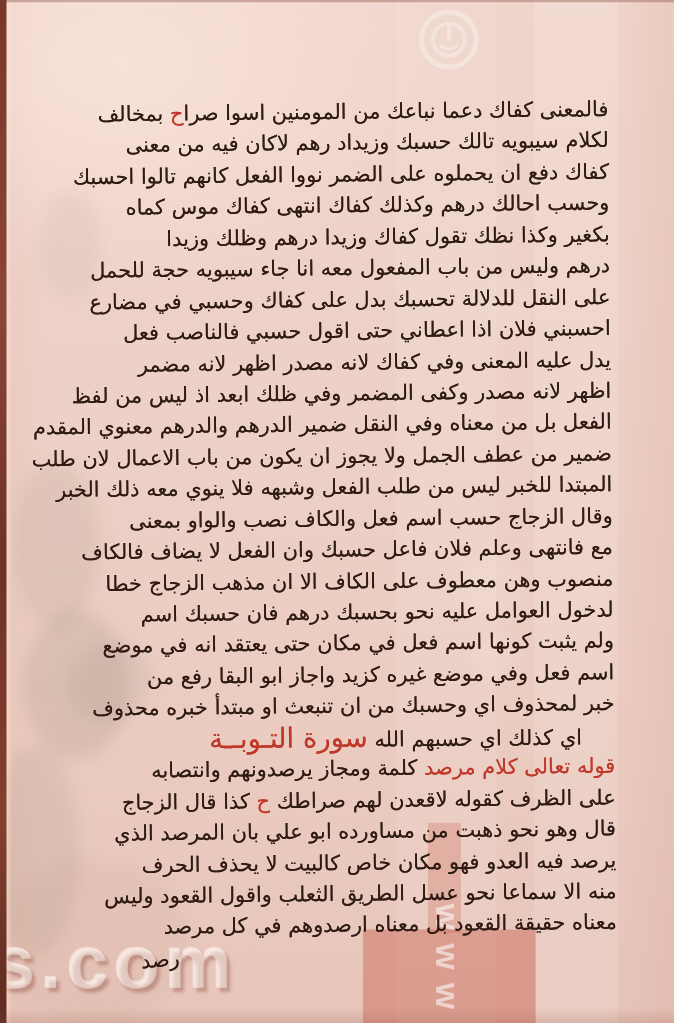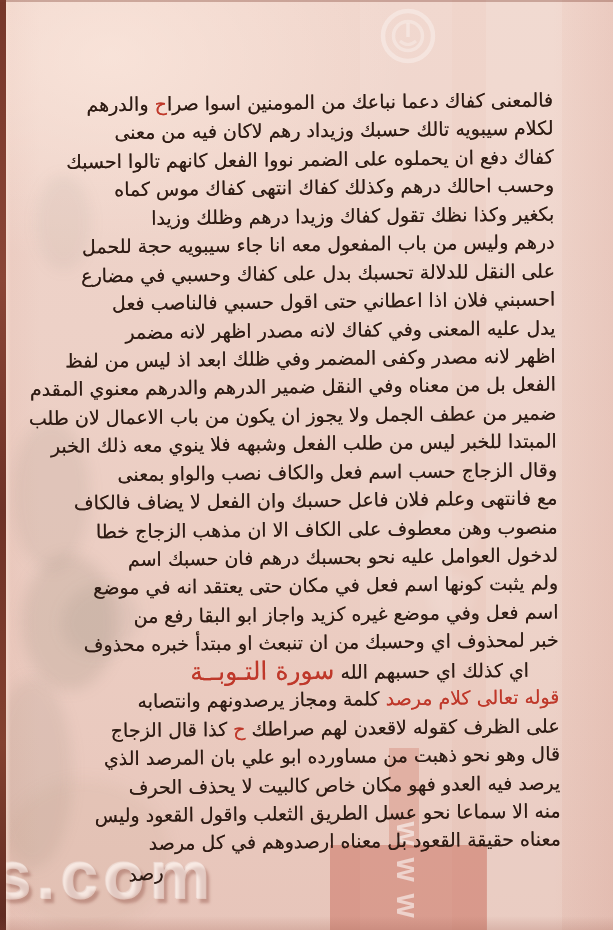--- a/index.html
+++ b/index.html
@@ -95,21 +95,21 @@
 <svg class="logo" viewBox="0 0 60 60">
   <circle cx="30" cy="31" r="25" fill="none" stroke="rgba(255,255,255,0.33)" stroke-width="4.5"></circle>
   <circle cx="30" cy="31" r="14.5" fill="none" stroke="rgba(255,255,255,0.30)" stroke-width="3.5"></circle>
   <line x1="30" y1="18" x2="30" y2="32" stroke="rgba(255,255,255,0.33)" stroke-width="3.5"></line>
   <path d="M22 36 q8 7 16 0" fill="none" stroke="rgba(255,255,255,0.28)" stroke-width="3"></path>
 </svg>
 
 <div class="scom">s.com</div>
 
 <div class="text-block" id="text-block">
-    <div class="line"><span>فالمعنى كفاك دعما نباعك من المومنين اسوا صرا</span><span class="red">ح</span><span> والدرهم</span></div>
+    <div class="line"><span>فالمعنى كفاك دعما نباعك من المومنين اسوا صرا</span><span class="red">ح</span><span> بمخالف</span></div>
     <div class="line"><span>لكلام سيبويه تالك حسبك وزيداد رهم لاكان فيه من معنى</span></div>
     <div class="line"><span>كفاك دفع ان يحملوه على الضمر نووا الفعل كانهم تالوا احسبك</span></div>
     <div class="line"><span>وحسب احالك درهم وكذلك كفاك انتهى كفاك موس كماه</span></div>
     <div class="line"><span>بكغير وكذا نظك تقول كفاك وزيدا درهم وظلك وزيدا</span></div>
     <div class="line"><span>درهم وليس من باب المفعول معه انا جاء سيبويه حجة للحمل</span></div>
     <div class="line"><span>على النقل للدلالة تحسبك بدل على كفاك وحسبي في مضارع</span></div>
     <div class="line"><span>احسبني فلان اذا اعطاني حتى اقول حسبي فالناصب فعل</span></div>
     <div class="line"><span>يدل عليه المعنى وفي كفاك لانه مصدر اظهر لانه مضمر</span></div>
     <div class="line"><span>اظهر لانه مصدر وكفى المضمر وفي ظلك ابعد اذ ليس من لفظ</span></div>
     <div class="line"><span>الفعل بل من معناه وفي النقل ضمير الدرهم والدرهم معنوي المقدم</span></div>

